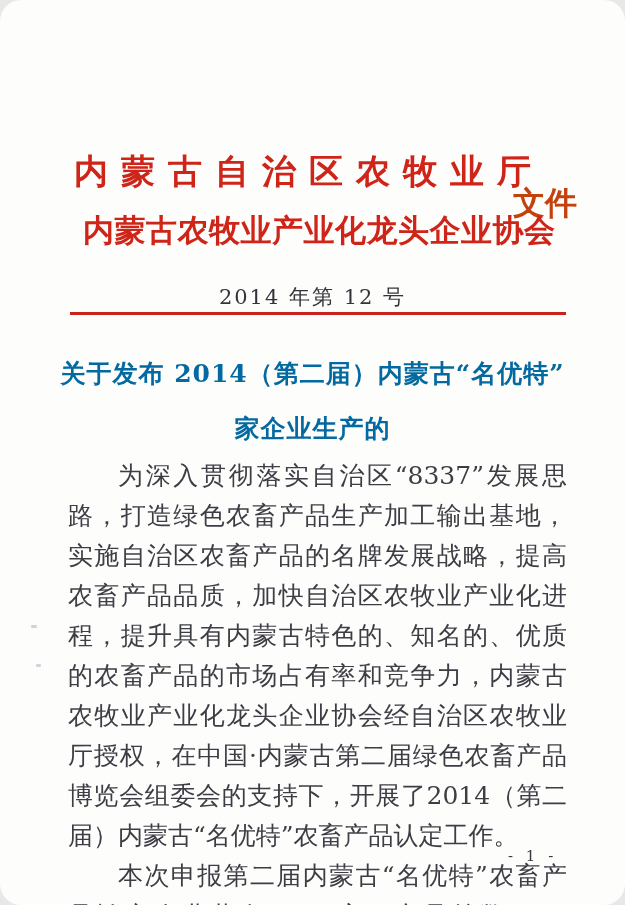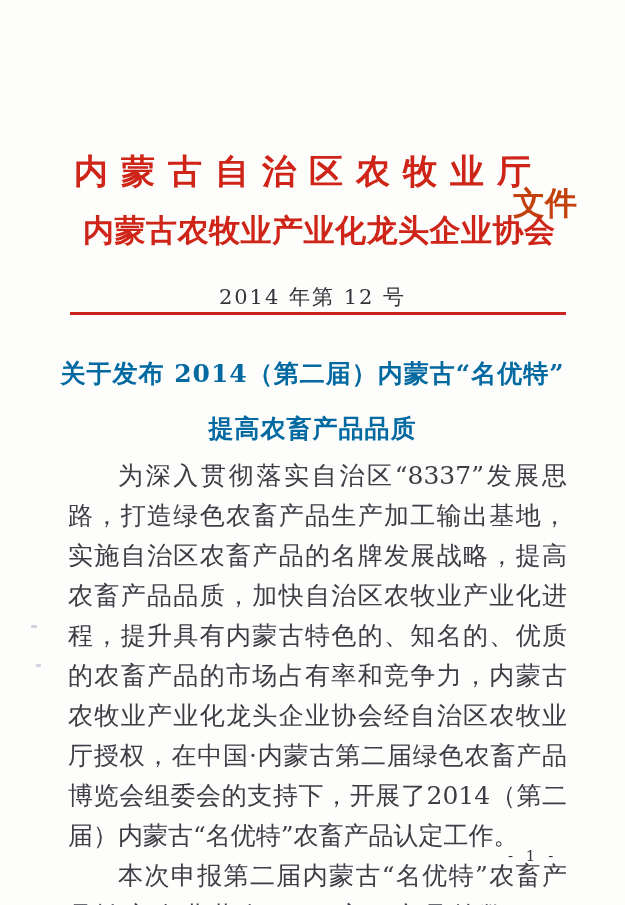--- a/index.html
+++ b/index.html
@@ -5,20 +5,21 @@
   * { margin: 0; padding: 0; box-sizing: border-box; }
   html, body { background: #e8e8e8; }
   .page {
     position: relative;
     width: 625px;
     height: 905px;
     margin: 0 auto;
     background: #fdfdfc;
     overflow: hidden;
     font-family: "DejaVu Serif", "Liberation Serif", serif;
+    border-radius: 21px;
   }
   
   .issuer-line1 {
     position: absolute;
     top: 150px;
     left: 74px;
     width: 480px;
     font-size: 34px;
     font-weight: 600;
     color: #cf2519;
@@ -125,21 +126,21 @@
   <div class="doc-type">文件</div>
 
   <div class="issuer-line2">内蒙古农牧业产业化龙头企业协会</div>
 
   <div class="doc-number">2014 年第 12 号</div>
 
   <div class="red-line"></div>
 
   <div class="doc-title">
     <div class="t-line">关于发布 2014（第二届）内蒙古“名优特”</div>
-    <div class="t-line">提高农畜产品品质</div>
+    <div class="t-line">家企业生产的</div>
   </div>
 
   <div class="doc-body">
     <p>为深入贯彻落实自治区“8337”发展思路，打造绿色农畜产品生产加工输出基地，实施自治区农畜产品的名牌发展战略，提高农畜产品品质，加快自治区农牧业产业化进程，提升具有内蒙古特色的、知名的、优质的农畜产品的市场占有率和竞争力，内蒙古农牧业产业化龙头企业协会经自治区农牧业厅授权，在中国·内蒙古第二届绿色农畜产品博览会组委会的支持下，开展了2014（第二届）内蒙古“名优特”农畜产品认定工作。</p>
     <p>本次申报第二届内蒙古“名优特”农畜产品认定企业共有 165 家，产品总数 369 件，经材料初审，共有 106 家企业生产的</p>
   </div>
 
   <div class="page-number">- 1 -</div>
 
   <div class="speck speck-1"></div>

